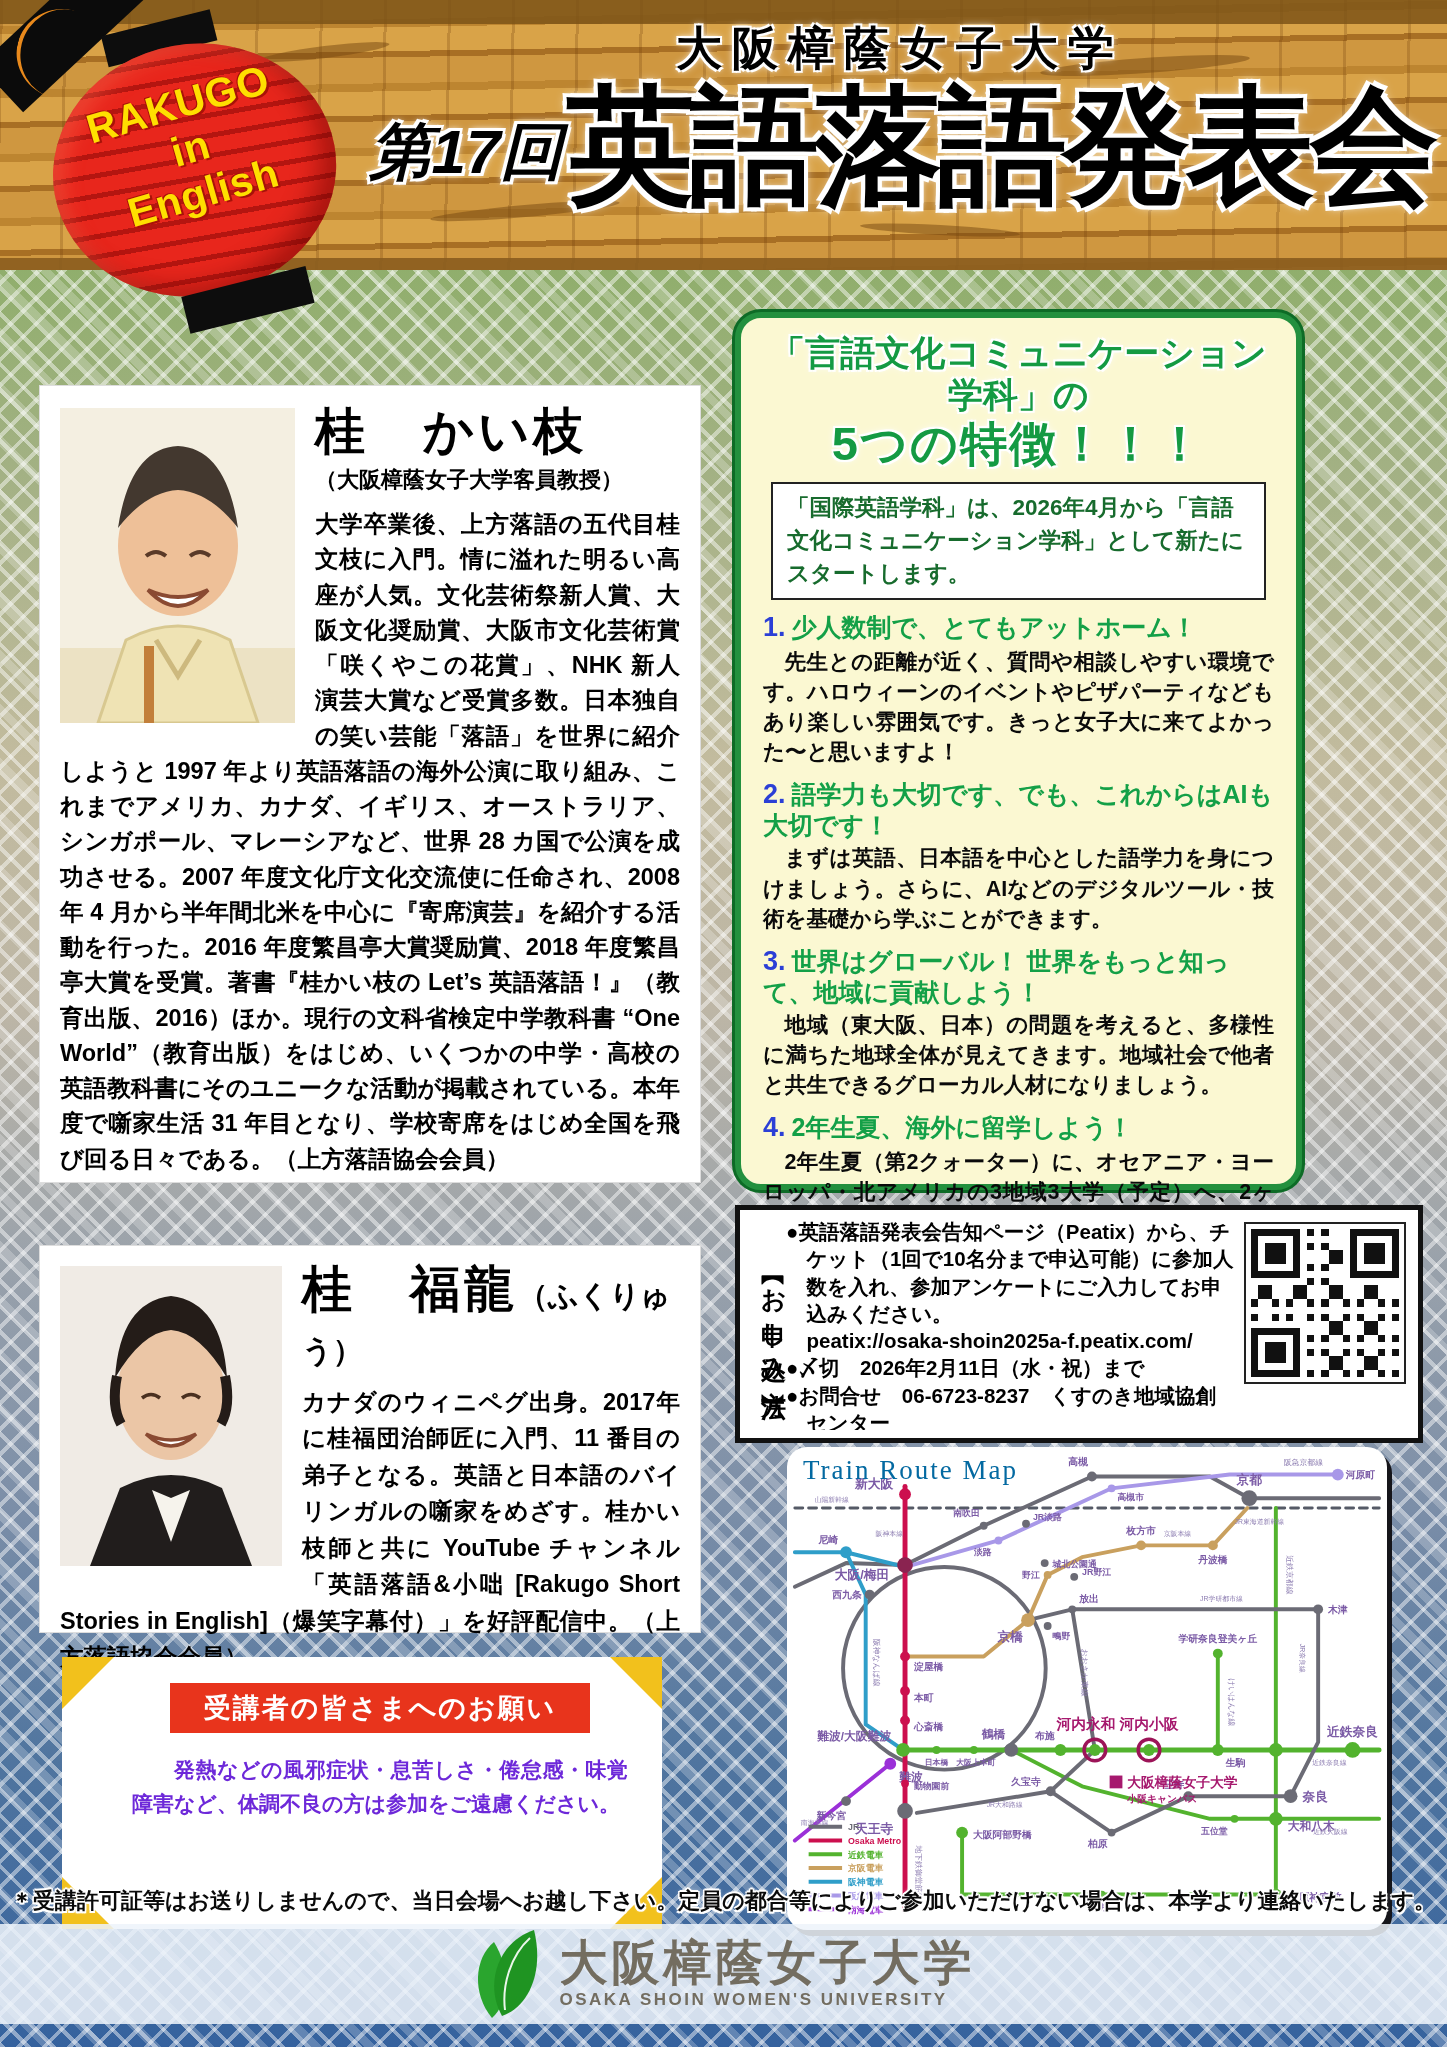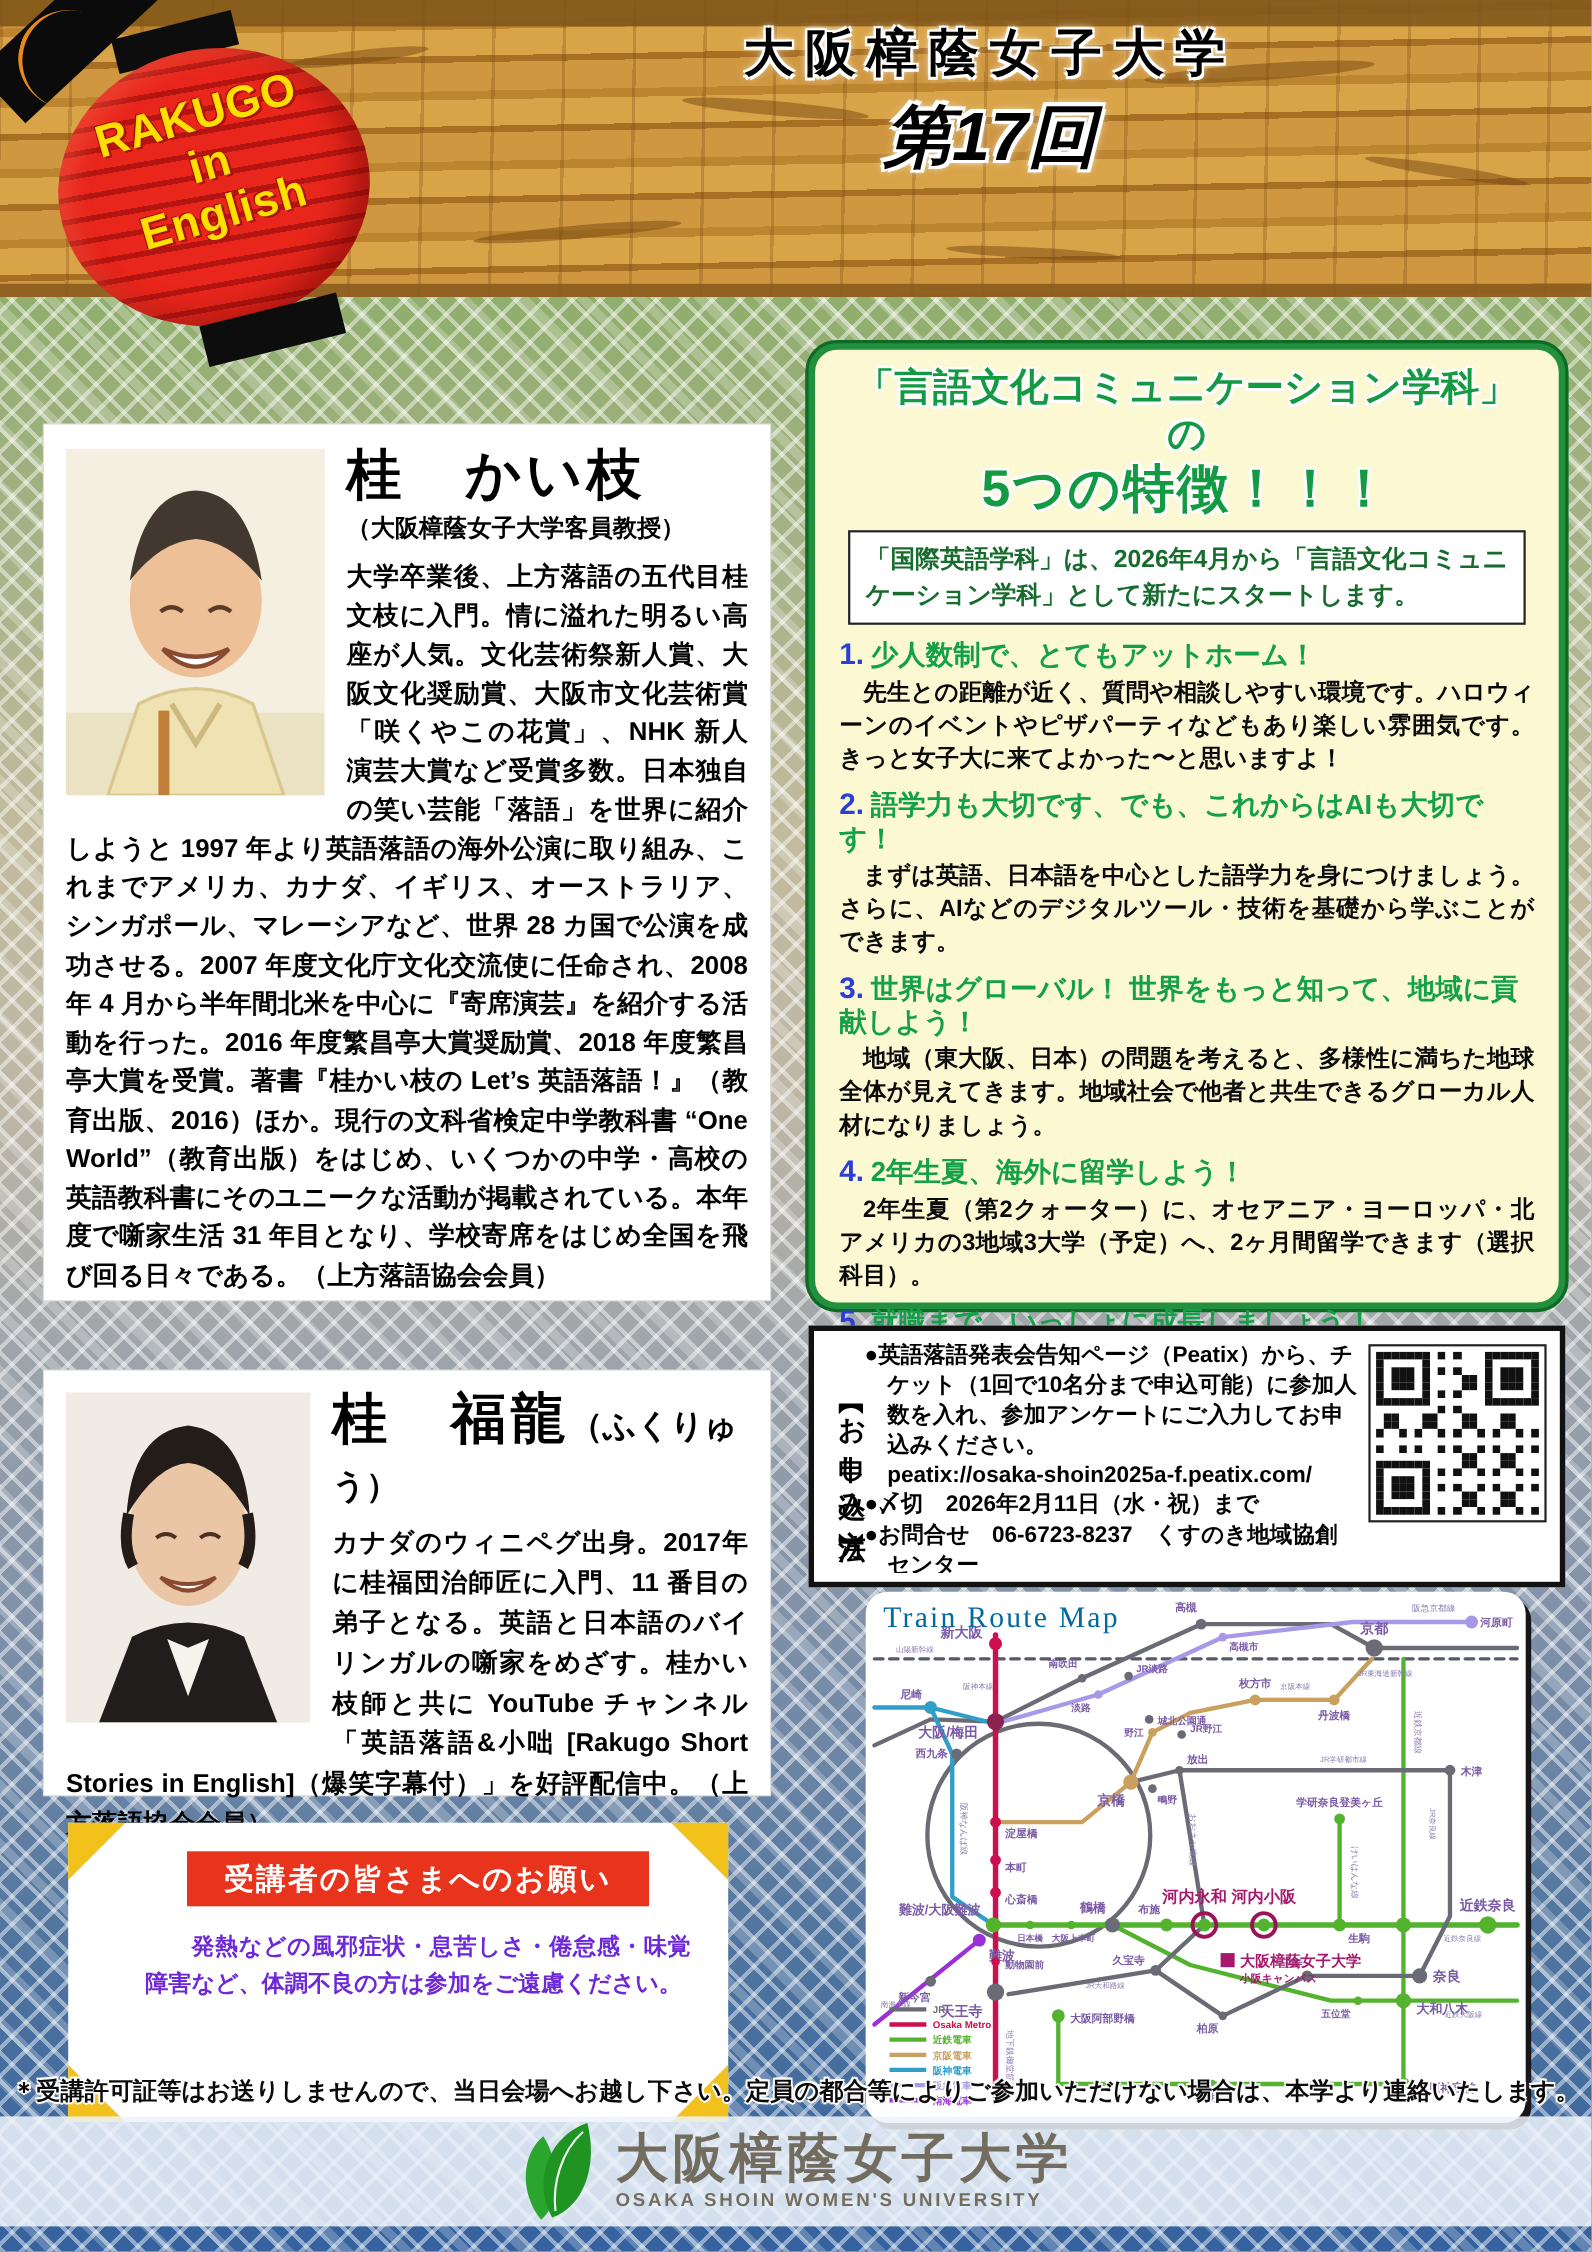--- a/index.html
+++ b/index.html
@@ -53,21 +53,21 @@
   .card1{left:40px;top:386px;width:660px;height:796px;padding:18px 20px;box-sizing:border-box;}
   .card2{left:40px;top:1246px;width:660px;height:386px;padding:16px 20px;box-sizing:border-box;}
   .photo{float:left;margin:4px 20px 8px 0;background:#f0ead9;}
   .p-name{font-size:50px;font-weight:900;color:#000;letter-spacing:4px;line-height:1.1;}
   .p-kana{font-size:30px;font-weight:900;letter-spacing:0;}
   .p-affil{font-size:22px;font-weight:700;margin-top:6px;}
   .p-bio{font-size:23.5px;font-weight:600;line-height:1.5;color:#000;text-align:justify;margin-top:12px;}
   .card2 .p-bio{font-size:23.5px;line-height:1.55;}
 
   
-  .features{position:absolute;left:735px;top:312px;width:688px;height:878px;box-sizing:border-box;
+  .features{position:absolute;left:735px;top:312px;width:567px;height:878px;box-sizing:border-box;
     background:#fbf8d2;border:6px solid #23903e;border-radius:26px;box-shadow:0 0 0 3px #0d6b26;padding:14px 22px;}
   .features-title{font-size:35px;font-weight:900;color:#149a43;text-align:center;line-height:1.2;
     text-shadow:0 0 4px #fff,0 0 8px #fff,2px 2px 0 #fff,-2px -2px 0 #fff,2px -2px 0 #fff,-2px 2px 0 #fff;}
   .features-title .line2{font-size:47px;letter-spacing:2px;}
   .intro-box{border:2px solid #222;background:#fff;margin:10px 8px 4px;padding:8px 14px;
     font-size:22.5px;font-weight:800;color:#176b2d;line-height:1.45;}
   .feature{margin-top:11px;}
   .feature-head{font-size:25px;font-weight:900;line-height:1.2;}
   .feature-num{color:#2b3fd6;font-size:27px;margin-right:6px;}
   .feature-heading{color:#13a047;}
@@ -140,20 +140,21 @@
       <div>RAKUGO</div>
       <div>in</div>
       <div>English</div>
     </div>
   </div>
 
   <div class="title-wrap">
     <div class="school-title">大阪樟蔭女子大学</div>
     <div class="main-title-row">
       <span class="edition">第17回</span>
+      <span class="main-title">英語落語発表会</span>
     </div>
   </div>
 
   <div class="card card1">
     <svg class="photo" width="235" height="315" viewBox="0 0 235 315">
       <rect width="235" height="315" fill="#f4efe1"></rect>
       <rect y="240" width="235" height="75" fill="#ece2c4"></rect>
       <path d="M38,315 L66,232 Q118,204 170,232 L198,315 Z" fill="#efe3b4" stroke="#d8c890" stroke-width="3"></path>
       <path d="M96,232 L118,268 L140,232" fill="none" stroke="#cdb97e" stroke-width="5"></path>
       <ellipse cx="118" cy="138" rx="60" ry="70" fill="#eec098"></ellipse>

